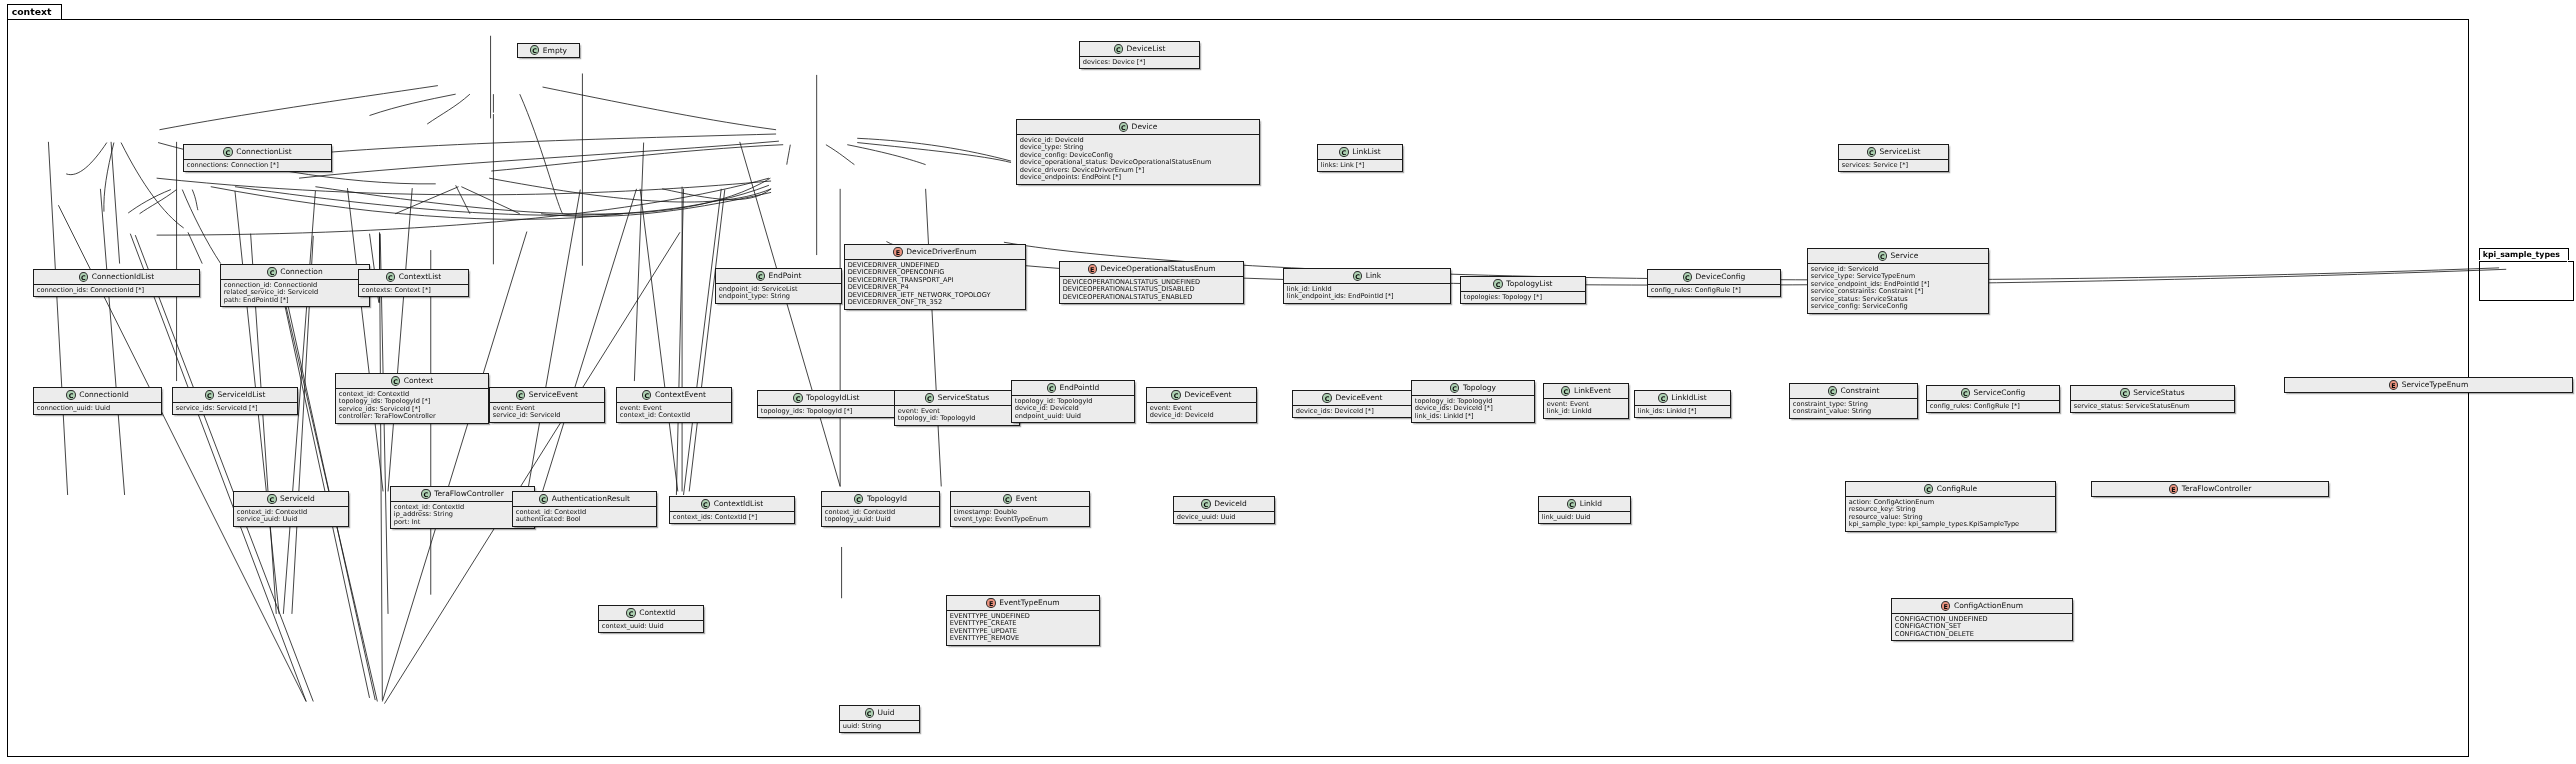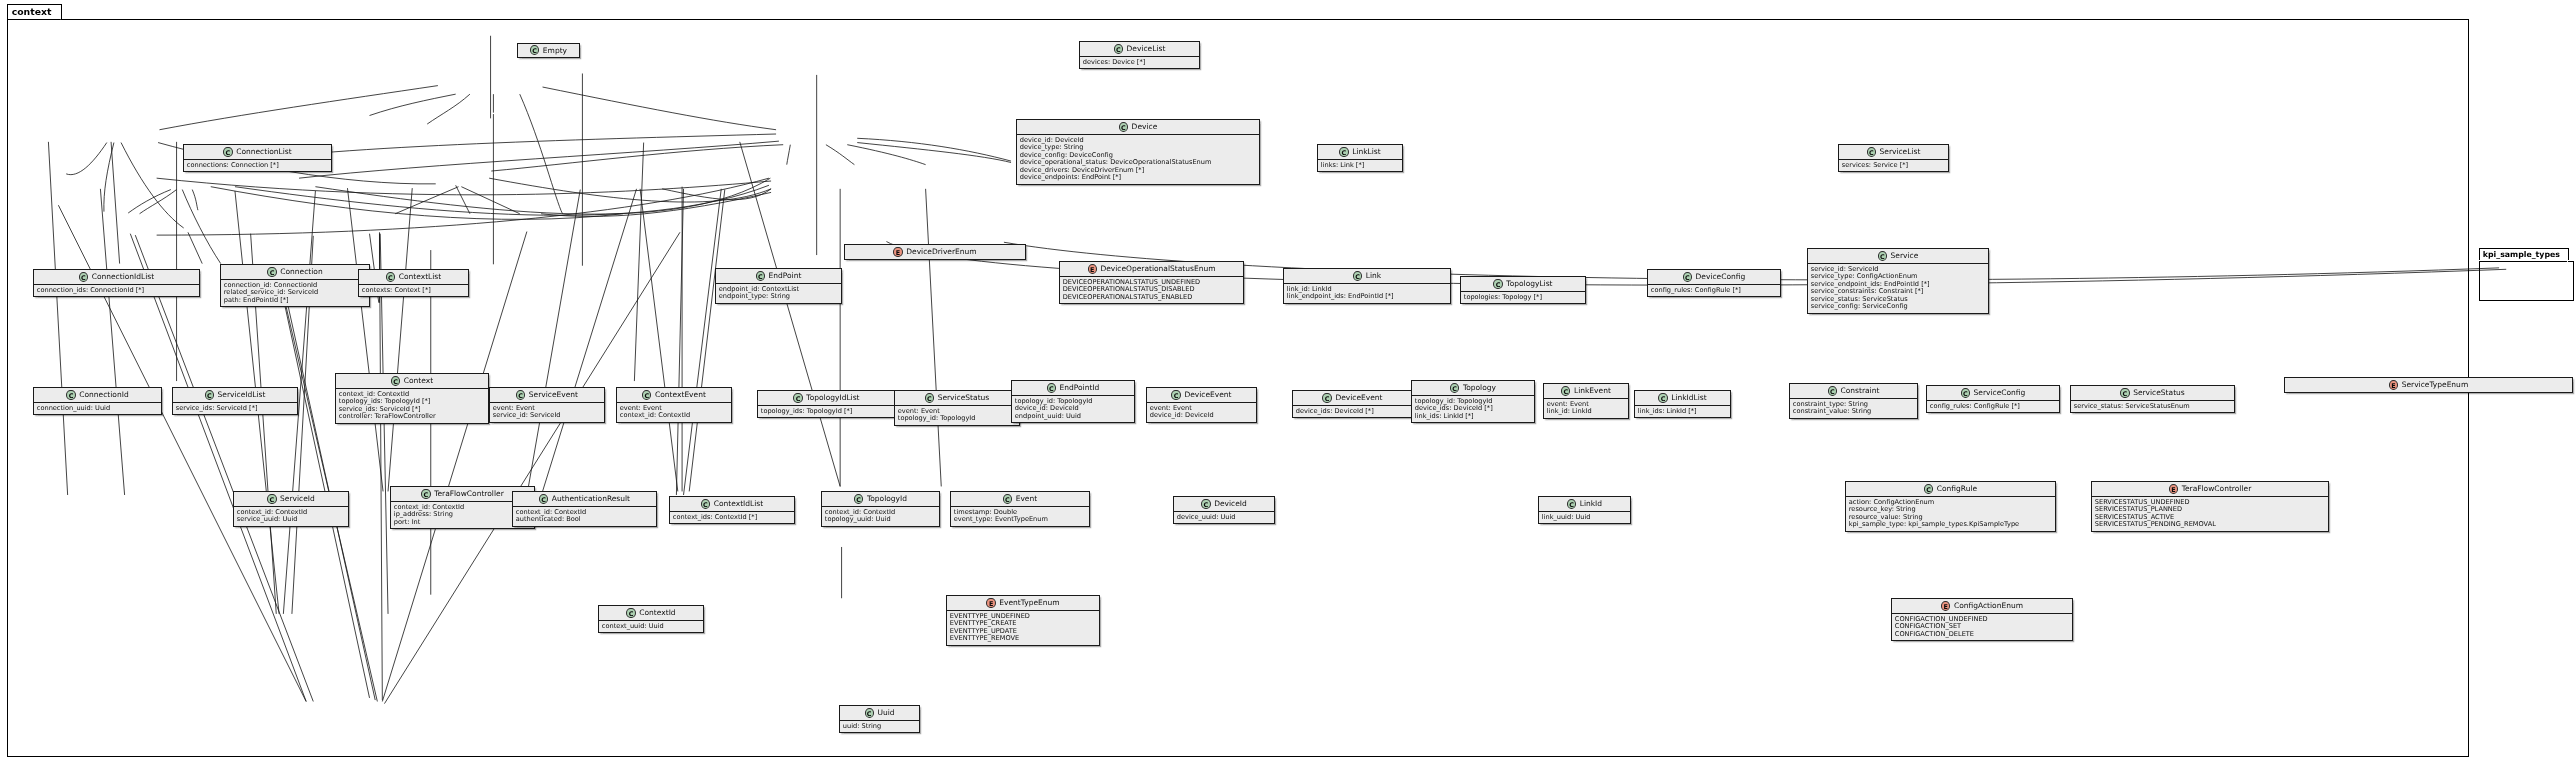--- a/index.html
+++ b/index.html
@@ -218,28 +218,36 @@
         <div class="body">
           <div>contexts: Context [*]</div>
         </div>
       </div>
       <div class="node" style="left: 715px; top: 268px; min-width: 127px;">
         <div class="hdr">
           <span class="badge c">C</span>
           <span>EndPoint</span>
         </div>
         <div class="body">
-          <div>endpoint_id: ContextList</div>
+          <div>endpoint_id: ServiceList</div>
           <div>endpoint_type: String</div>
         </div>
       </div>
       <div class="node" style="left: 844px; top: 244px; min-width: 182px;">
         <div class="hdr">
           <span class="badge e">E</span>
           <span>DeviceDriverEnum</span>
+        </div>
+        <div class="body">
+          <div>DEVICEDRIVER_UNDEFINED</div>
+          <div>DEVICEDRIVER_OPENCONFIG</div>
+          <div>DEVICEDRIVER_TRANSPORT_API</div>
+          <div>DEVICEDRIVER_P4</div>
+          <div>DEVICEDRIVER_IETF_NETWORK_TOPOLOGY</div>
+          <div>DEVICEDRIVER_ONF_TR_352</div>
         </div>
       </div>
       <div class="node" style="left: 1059px; top: 261px; min-width: 185px;">
         <div class="hdr">
           <span class="badge e">E</span>
           <span>DeviceOperationalStatusEnum</span>
         </div>
         <div class="body">
           <div>DEVICEOPERATIONALSTATUS_UNDEFINED</div>
           <div>DEVICEOPERATIONALSTATUS_DISABLED</div>
@@ -274,21 +282,21 @@
           <div>config_rules: ConfigRule [*]</div>
         </div>
       </div>
       <div class="node" style="left: 1807px; top: 248px; min-width: 182px;">
         <div class="hdr">
           <span class="badge c">C</span>
           <span>Service</span>
         </div>
         <div class="body">
           <div>service_id: ServiceId</div>
-          <div>service_type: ConfigActionEnum</div>
+          <div>service_type: ServiceTypeEnum</div>
           <div>service_endpoint_ids: EndPointId [*]</div>
           <div>service_constraints: Constraint [*]</div>
           <div>service_status: ServiceStatus</div>
           <div>service_config: ServiceConfig</div>
         </div>
       </div>
       <div class="node" style="left: 33px; top: 387px; min-width: 129px;">
         <div class="hdr">
           <span class="badge c">C</span>
           <span>ConnectionId</span>
@@ -539,26 +547,20 @@
           <div>resource_key: String</div>
           <div>resource_value: String</div>
           <div>kpi_sample_type: kpi_sample_types.KpiSampleType</div>
         </div>
       </div>
       <div class="node" style="left: 2091px; top: 481px; min-width: 238px;">
         <div class="hdr">
           <span class="badge e">E</span>
           <span>TeraFlowController</span>
         </div>
-        <div class="body">
-          <div>SERVICESTATUS_UNDEFINED</div>
-          <div>SERVICESTATUS_PLANNED</div>
-          <div>SERVICESTATUS_ACTIVE</div>
-          <div>SERVICESTATUS_PENDING_REMOVAL</div>
-        </div>
       </div>
       <div class="node" style="left: 598px; top: 605px; min-width: 106px;">
         <div class="hdr">
           <span class="badge c">C</span>
           <span>ContextId</span>
         </div>
         <div class="body">
           <div>context_uuid: Uuid</div>
         </div>
       </div>

